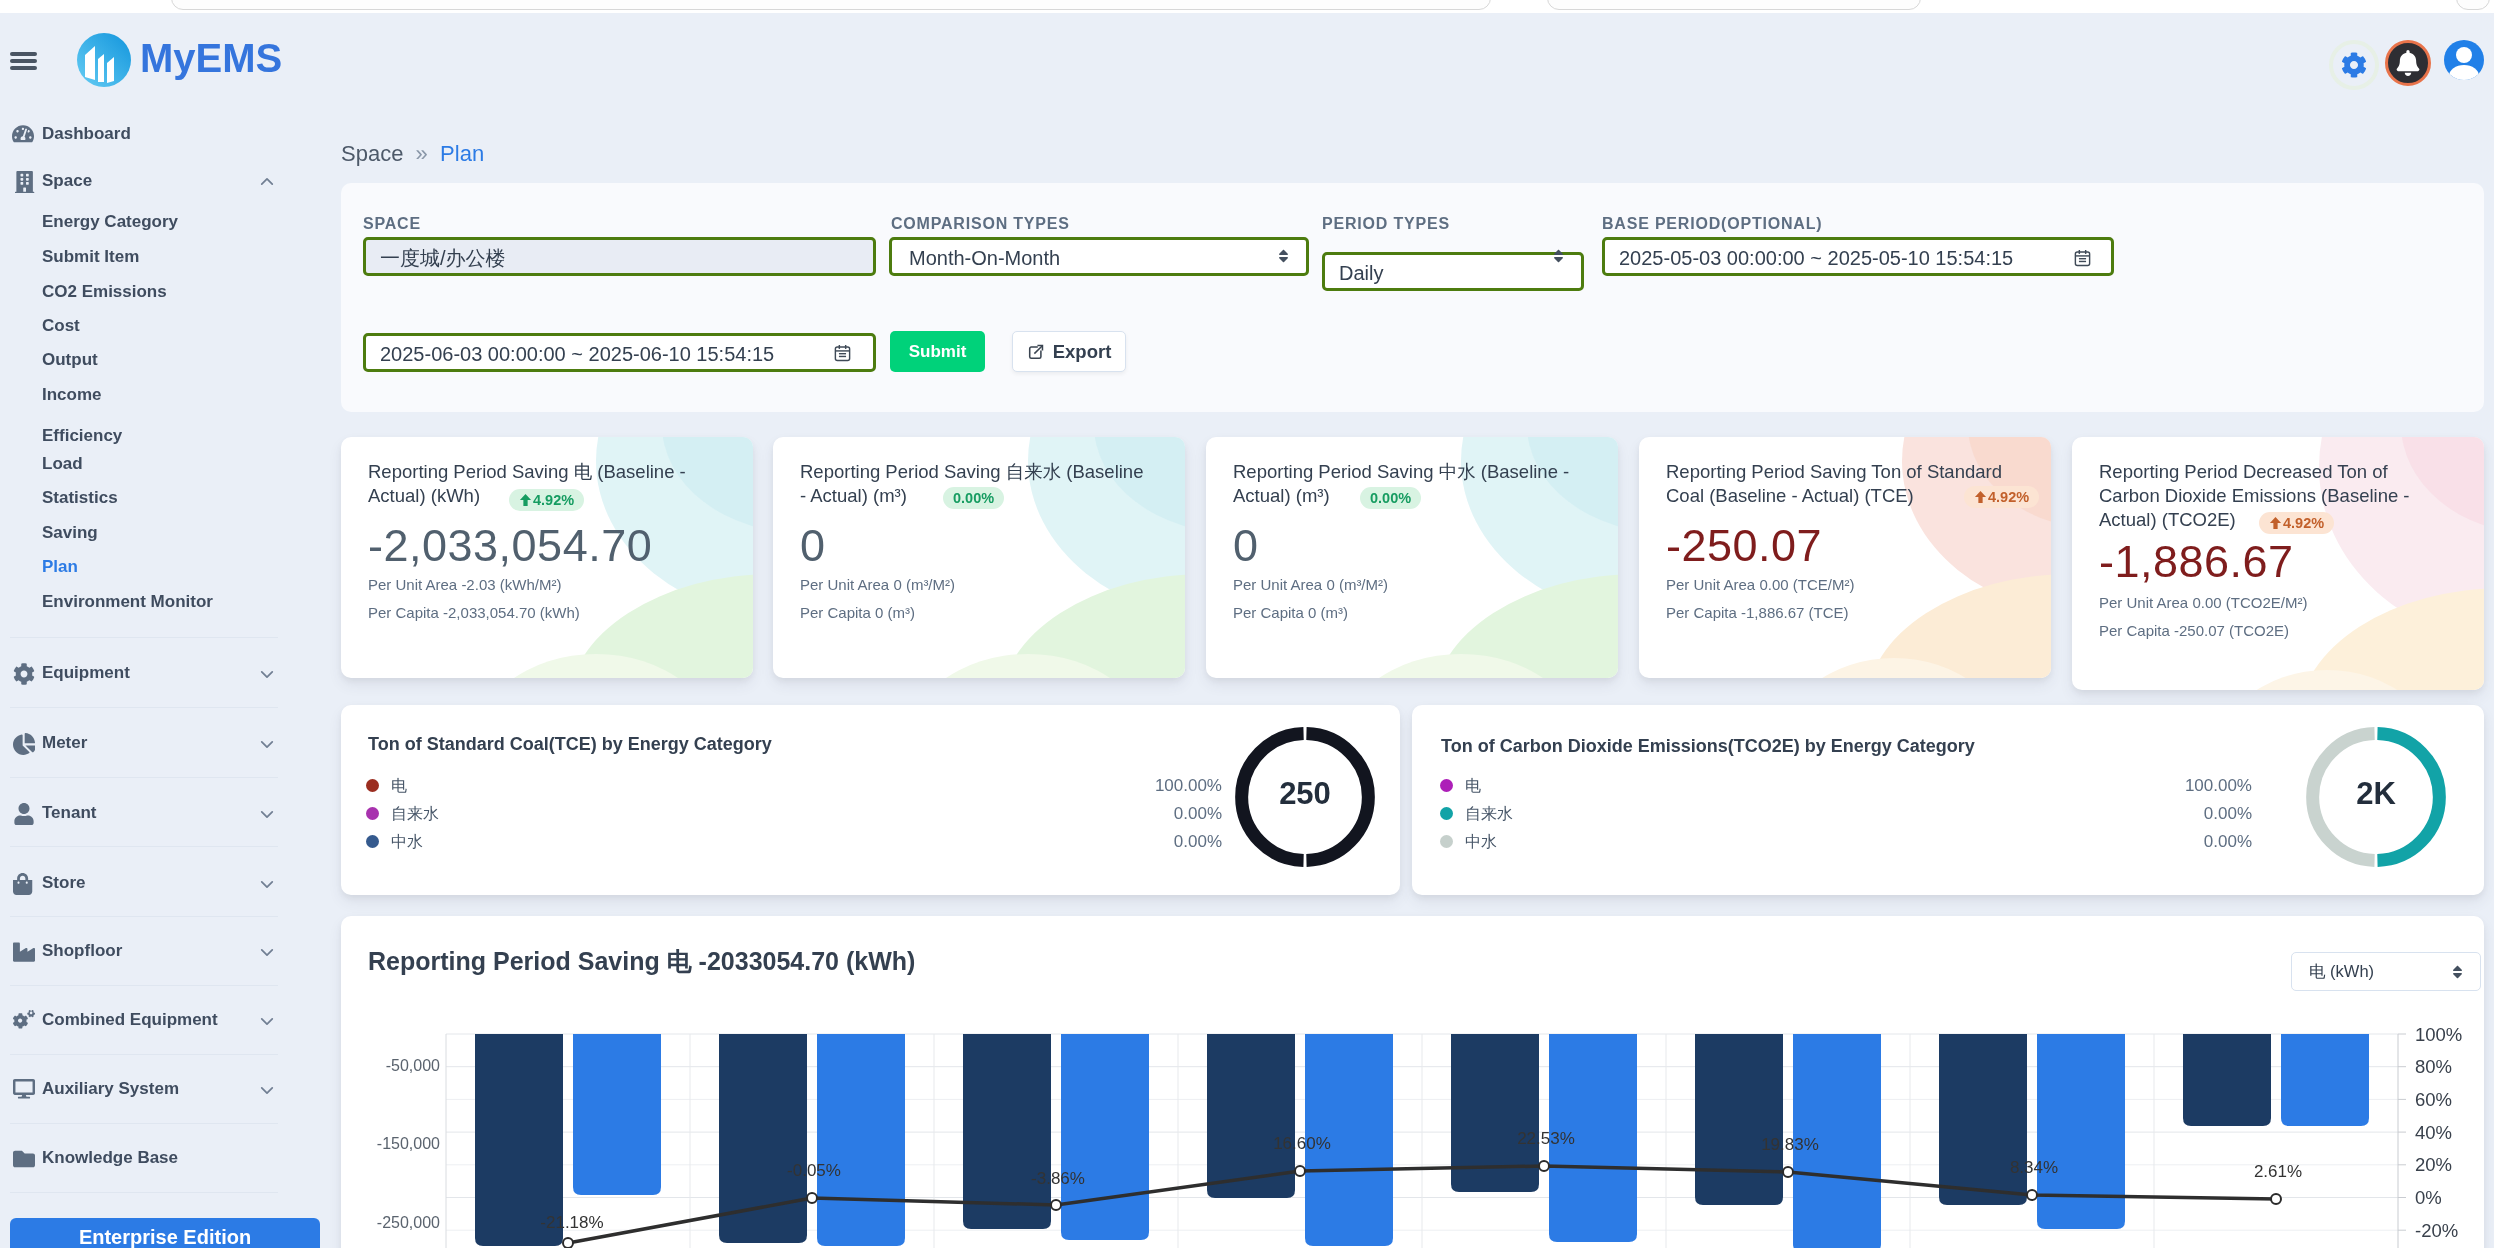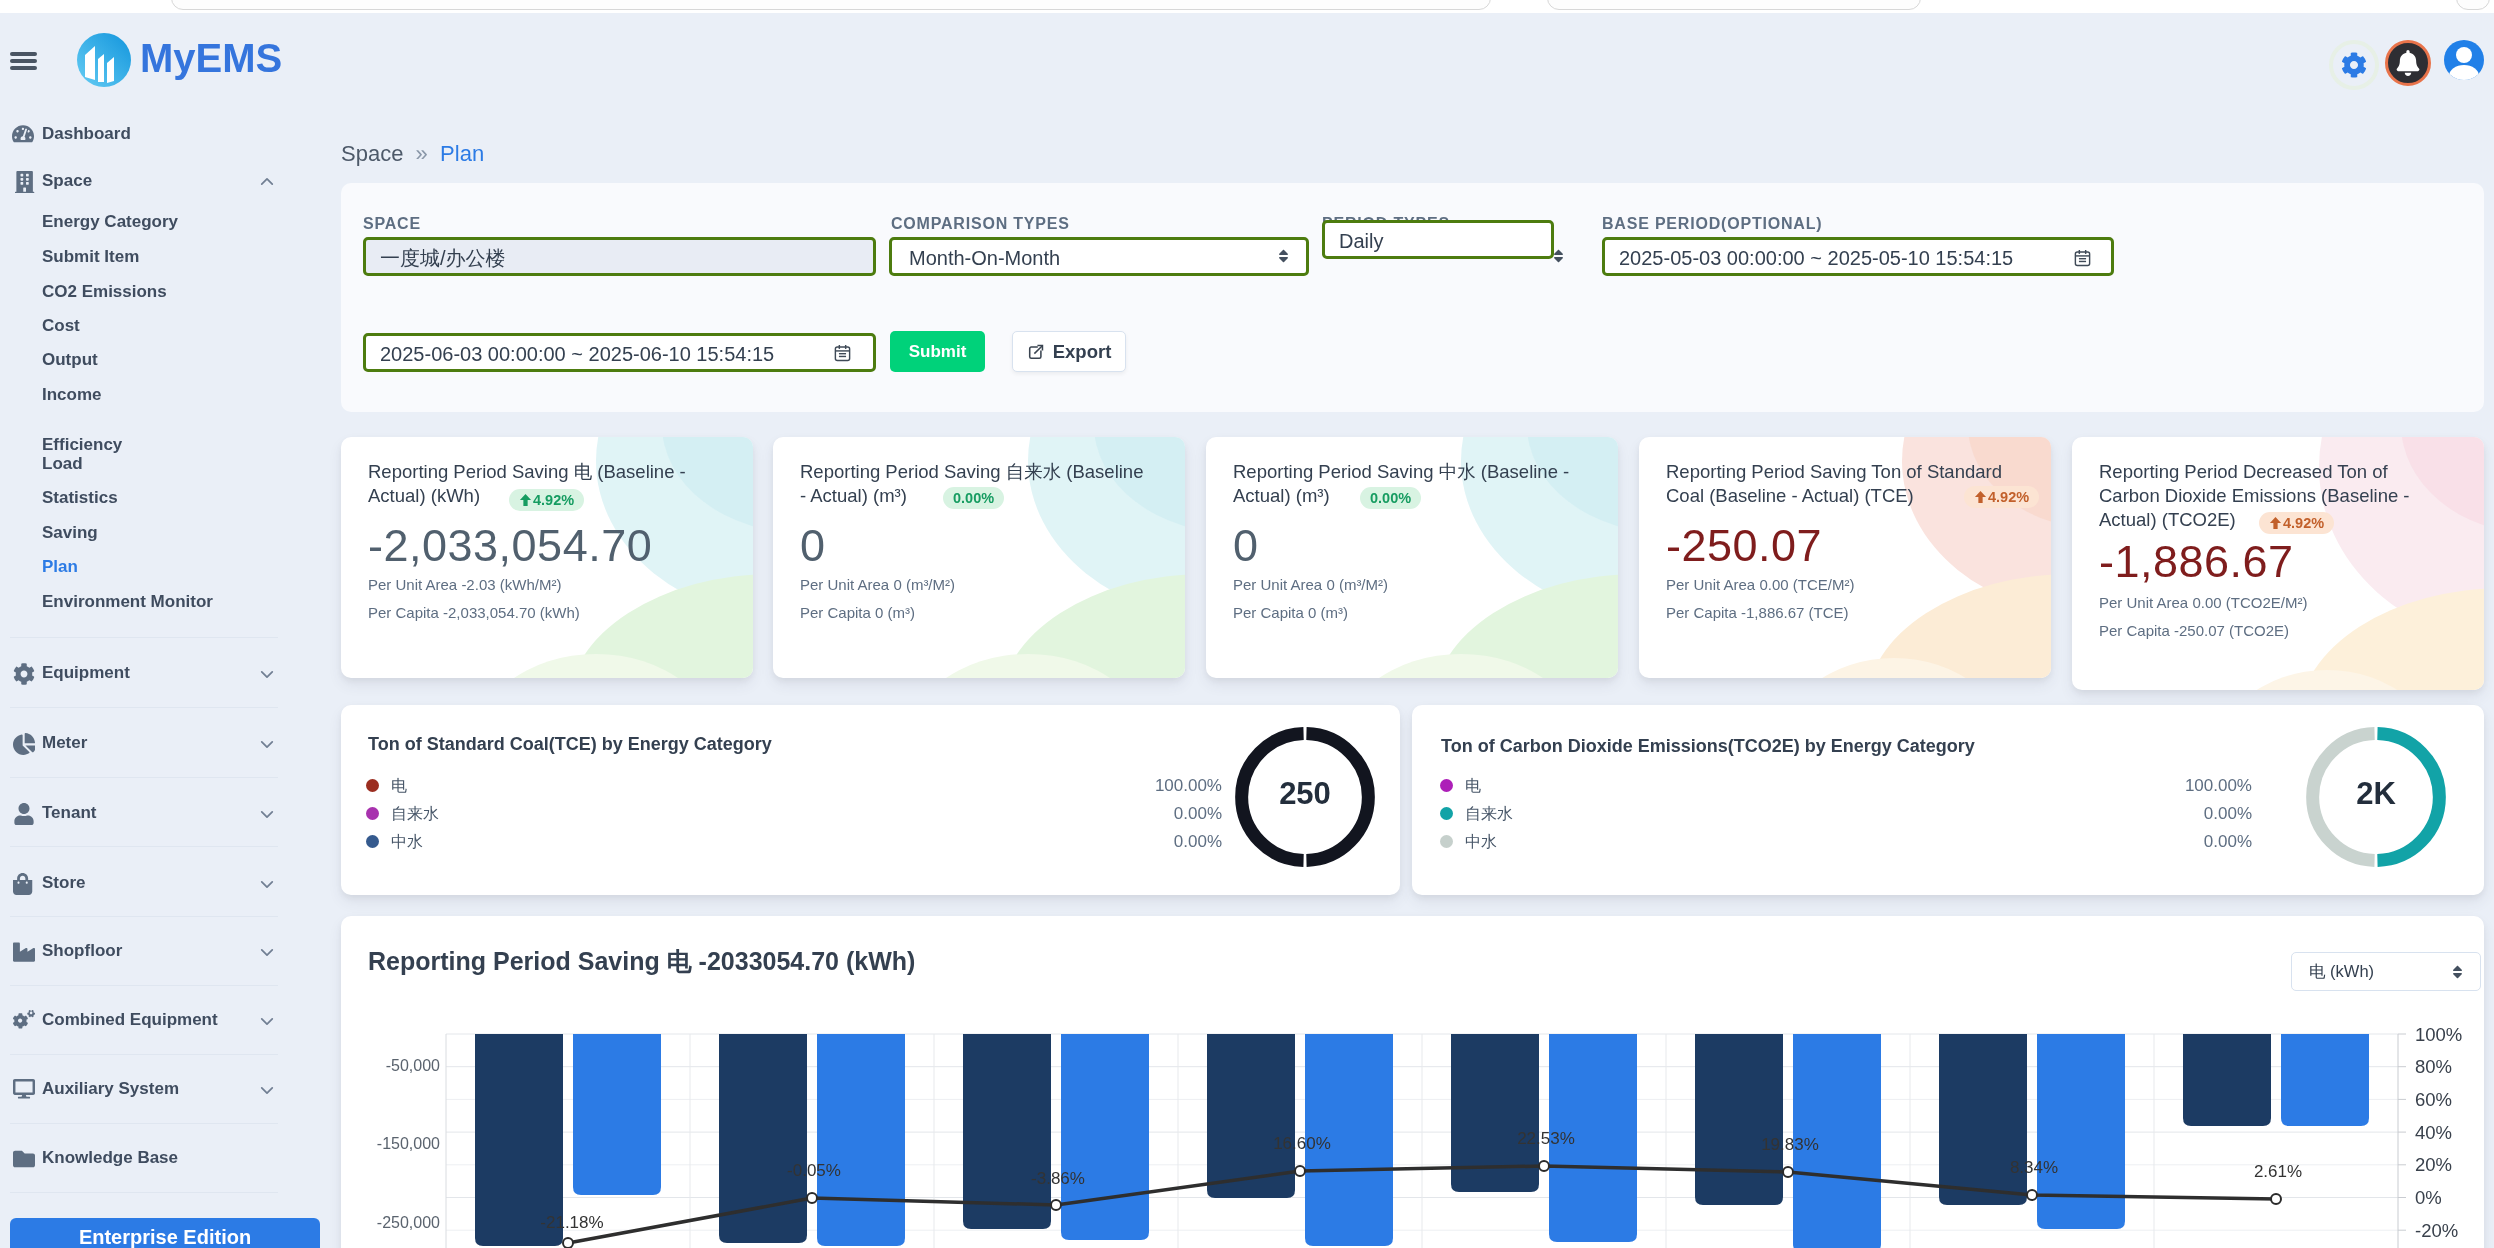--- a/index.html
+++ b/index.html
@@ -98,21 +98,21 @@
 <div class="navitem" style="top:171px;">Space</div>
 <svg class="chev" style="left:260px; top:175px;" width="16" height="15" viewBox="0 0 16 15">
         <polyline points="2,10 8,4 14,10" fill="none" stroke="#717f93" stroke-width="2" stroke-linecap="round" stroke-linejoin="round"></polyline>
       </svg>
 <div class="subitem" style="top:212px;">Energy Category</div>
 <div class="subitem" style="top:247px;">Submit Item</div>
 <div class="subitem" style="top:282px;">CO2 Emissions</div>
 <div class="subitem" style="top:316px;">Cost</div>
 <div class="subitem" style="top:350px;">Output</div>
 <div class="subitem" style="top:385px;">Income</div>
-<div class="subitem" style="top:435px;">Efficiency</div>
+<div class="subitem" style="top:426px;">Efficiency</div>
 <div class="subitem" style="top:454px;">Load</div>
 <div class="subitem" style="top:488px;">Statistics</div>
 <div class="subitem" style="top:523px;">Saving</div>
 <div class="subitem" style="top:557px; color:#2c7be5;">Plan</div>
 <div class="subitem" style="top:592px;">Environment Monitor</div>
 <div class="divider" style="top:637px;"></div>
 <div class="divider" style="top:707px;"></div>
 <div class="divider" style="top:777px;"></div>
 <div class="divider" style="top:846px;"></div>
 <div class="divider" style="top:916px;"></div>
@@ -178,21 +178,21 @@
 
   <div class="abs" style="left:341px; top:141px; font-size:22px; color:#4d5969;">Space&nbsp; <span style="color:#8a97a8;">»</span>&nbsp; <span style="color:#2c7be5;">Plan</span></div>
 
   <div class="card" style="left:341px; top:183px; width:2143px; height:229px; background:#f9fafd; box-shadow:none;"></div>
   <div class="flabel" style="left:363px; top:215px;">SPACE</div>
   <div class="flabel" style="left:891px; top:215px;">COMPARISON TYPES</div>
   <div class="flabel" style="left:1322px; top:215px;">PERIOD TYPES</div>
   <div class="flabel" style="left:1602px; top:215px;">BASE PERIOD(OPTIONAL)</div>
   <div class="input gray" style="left:363px; top:237px; width:513px;">一度城/办公楼</div>
   <div class="input" style="left:889px; top:237px; width:420px; padding-left:17px;">Month-On-Month</div>
-  <div class="input" style="left:1322px; top:220px; width:232px; ">Daily</div>
+  <div class="input" style="left:1322px; top:252px; width:262px; ">Daily</div>
   <div class="input" style="left:1602px; top:237px; width:512px;">2025-05-03 00:00:00 ~ 2025-05-10 15:54:15</div>
   <div class="flabel" style="left:363px; top:309px;margin-top:25px;">REPORTING PERIOD</div>
   <div class="input" style="left:363px; top:333px; width:513px;">2025-06-03 00:00:00 ~ 2025-06-10 15:54:15</div>
   <div class="abs" style="left:890px; top:331px; width:95px; height:41px; background:#00d27a; border-radius:5px; color:#fff; font-size:17px; font-weight:bold; text-align:center; line-height:41px;">Submit</div>
   <div class="abs" style="left:1012px; top:331px; width:114px; height:41px; background:#fff; border:1px solid #d8e2ef; border-radius:5px; box-shadow:0 2px 4px rgba(0,0,0,0.06); color:#344050; font-size:18.5px; font-weight:bold; text-align:center; line-height:39px;"><svg width="17" height="17" viewBox="0 0 22 22" fill="none" stroke="#3a4450" stroke-width="2" style="vertical-align:-3px; margin-right:9px;">
         <path d="M14 4 H5.5 a2 2 0 0 0 -2 2 v10.5 a2 2 0 0 0 2 2 h10.5 a2 2 0 0 0 2 -2 V8.5"></path>
         <path d="M9.5 12.5 L19.5 2.5"></path>
         <path d="M13.5 2 h6.5 v6.5" fill="none"></path>
       </svg>Export</div>
 

